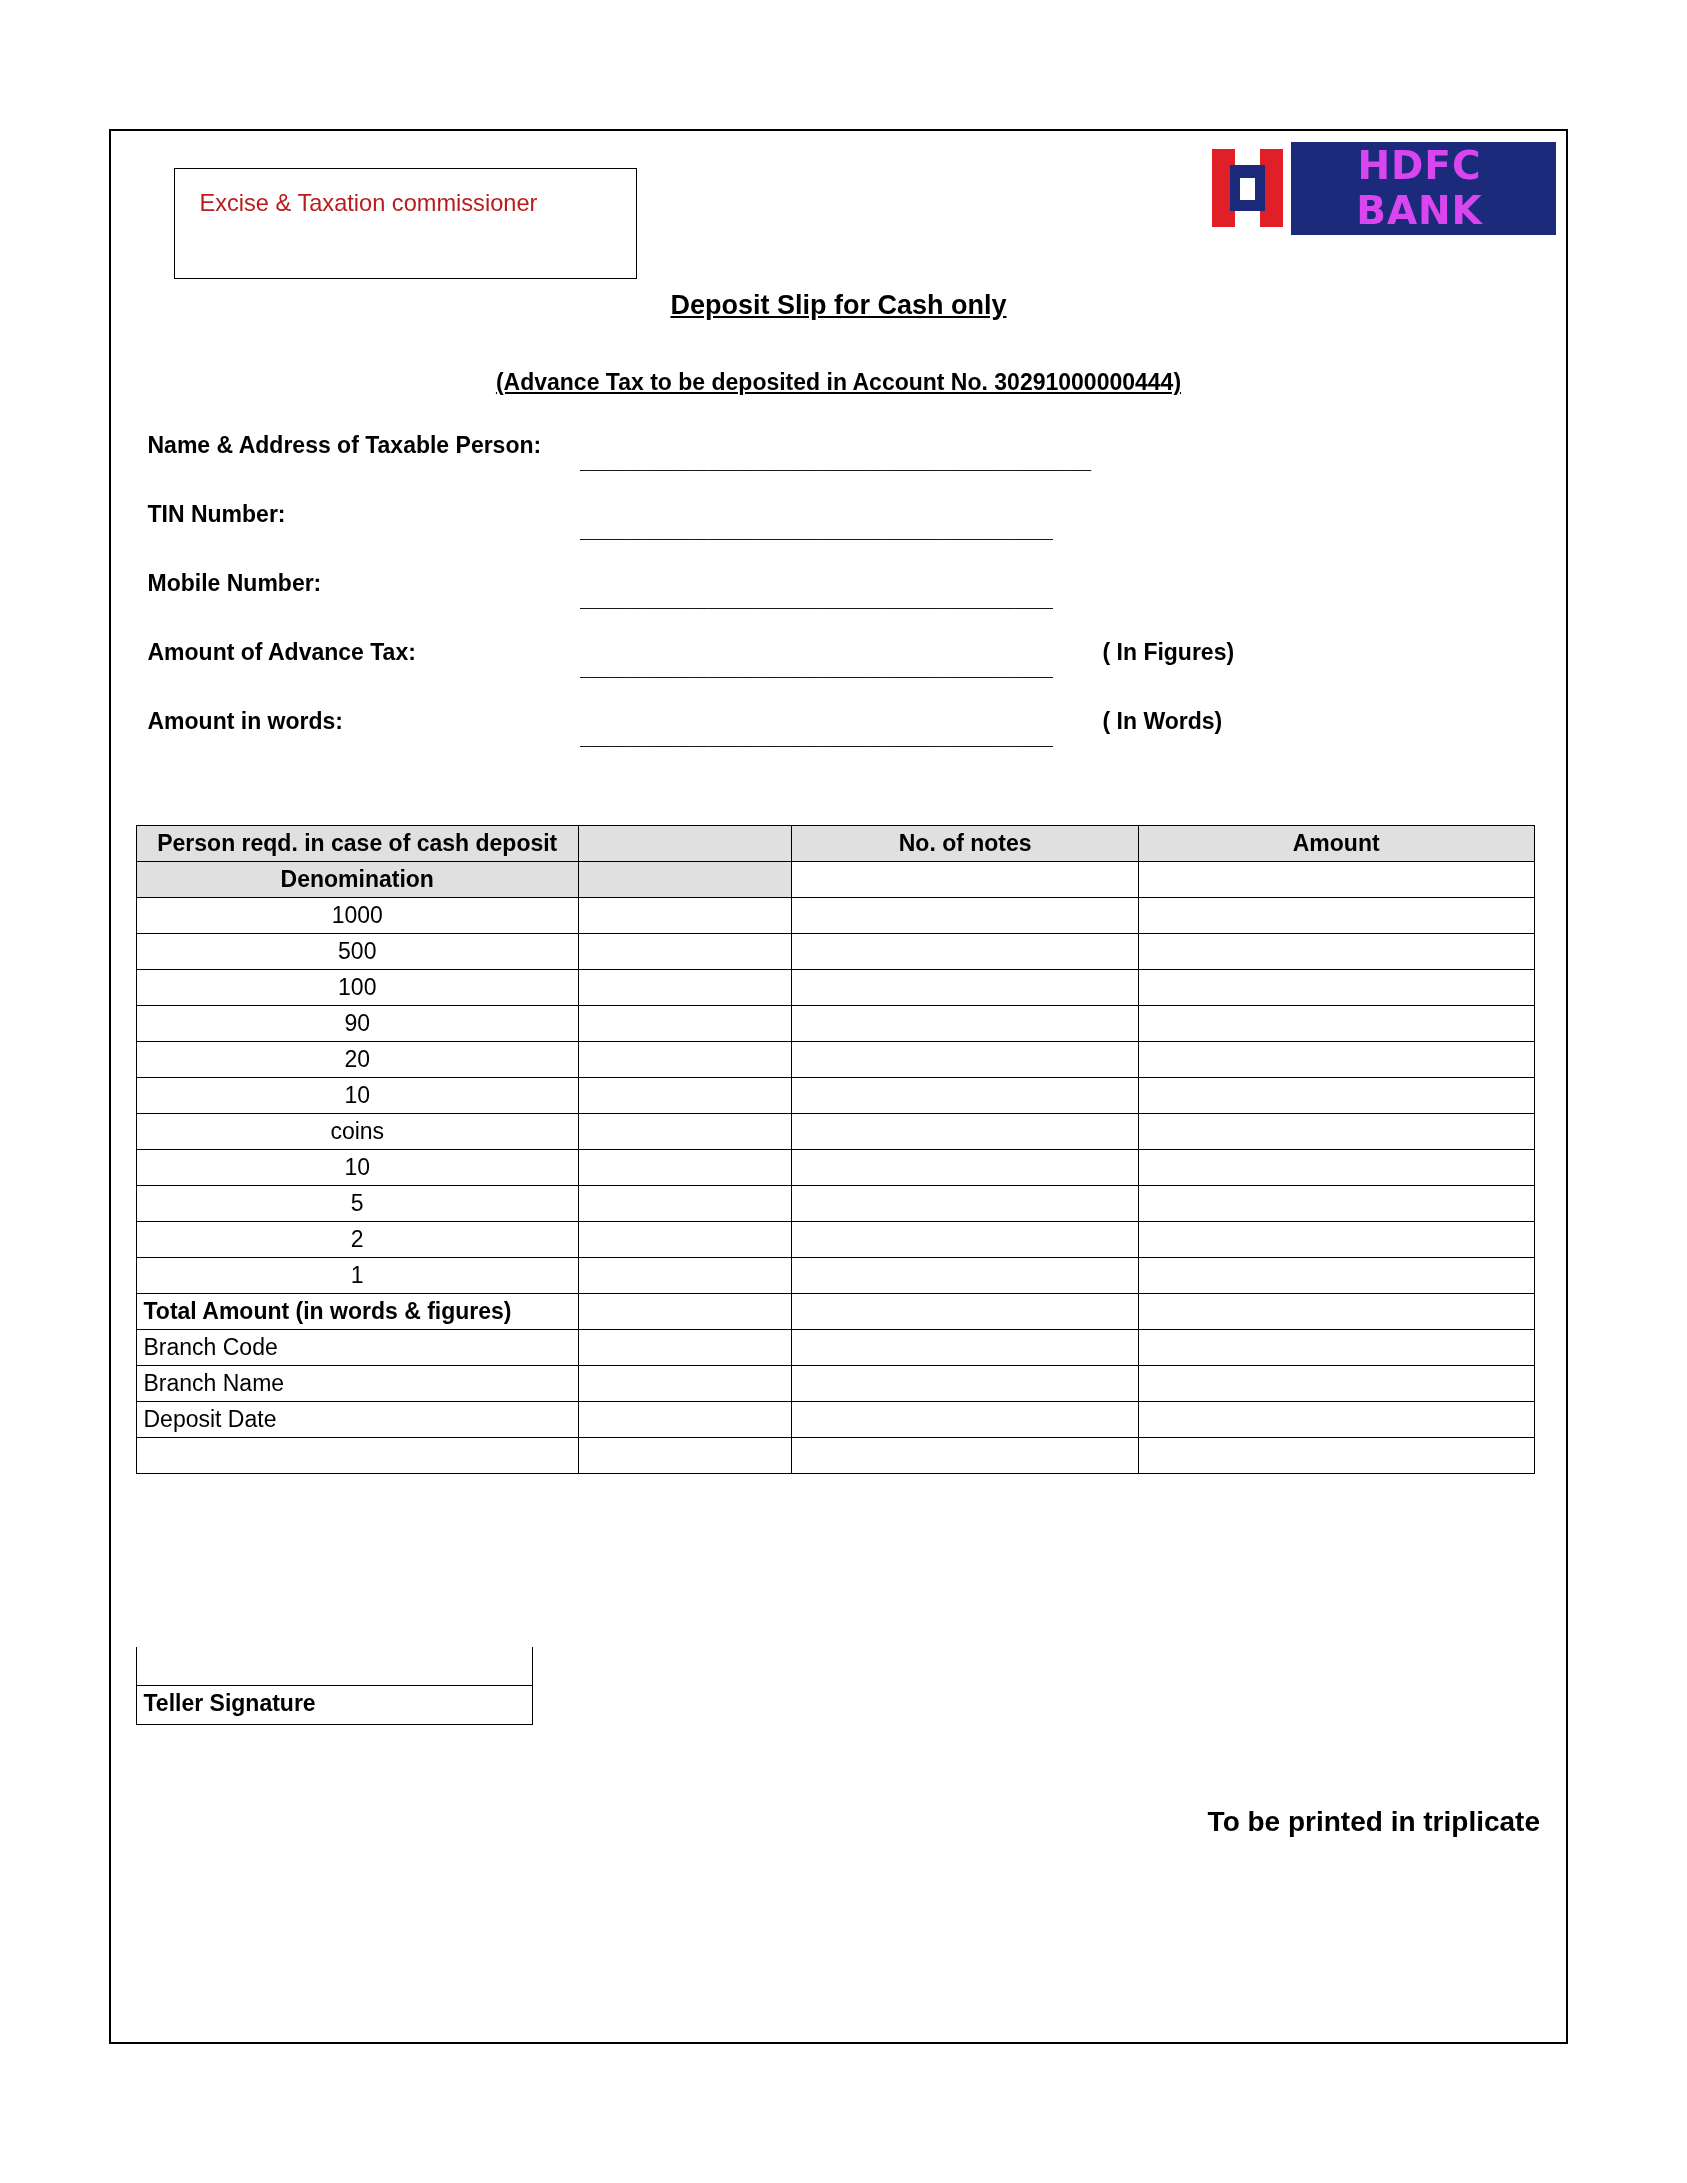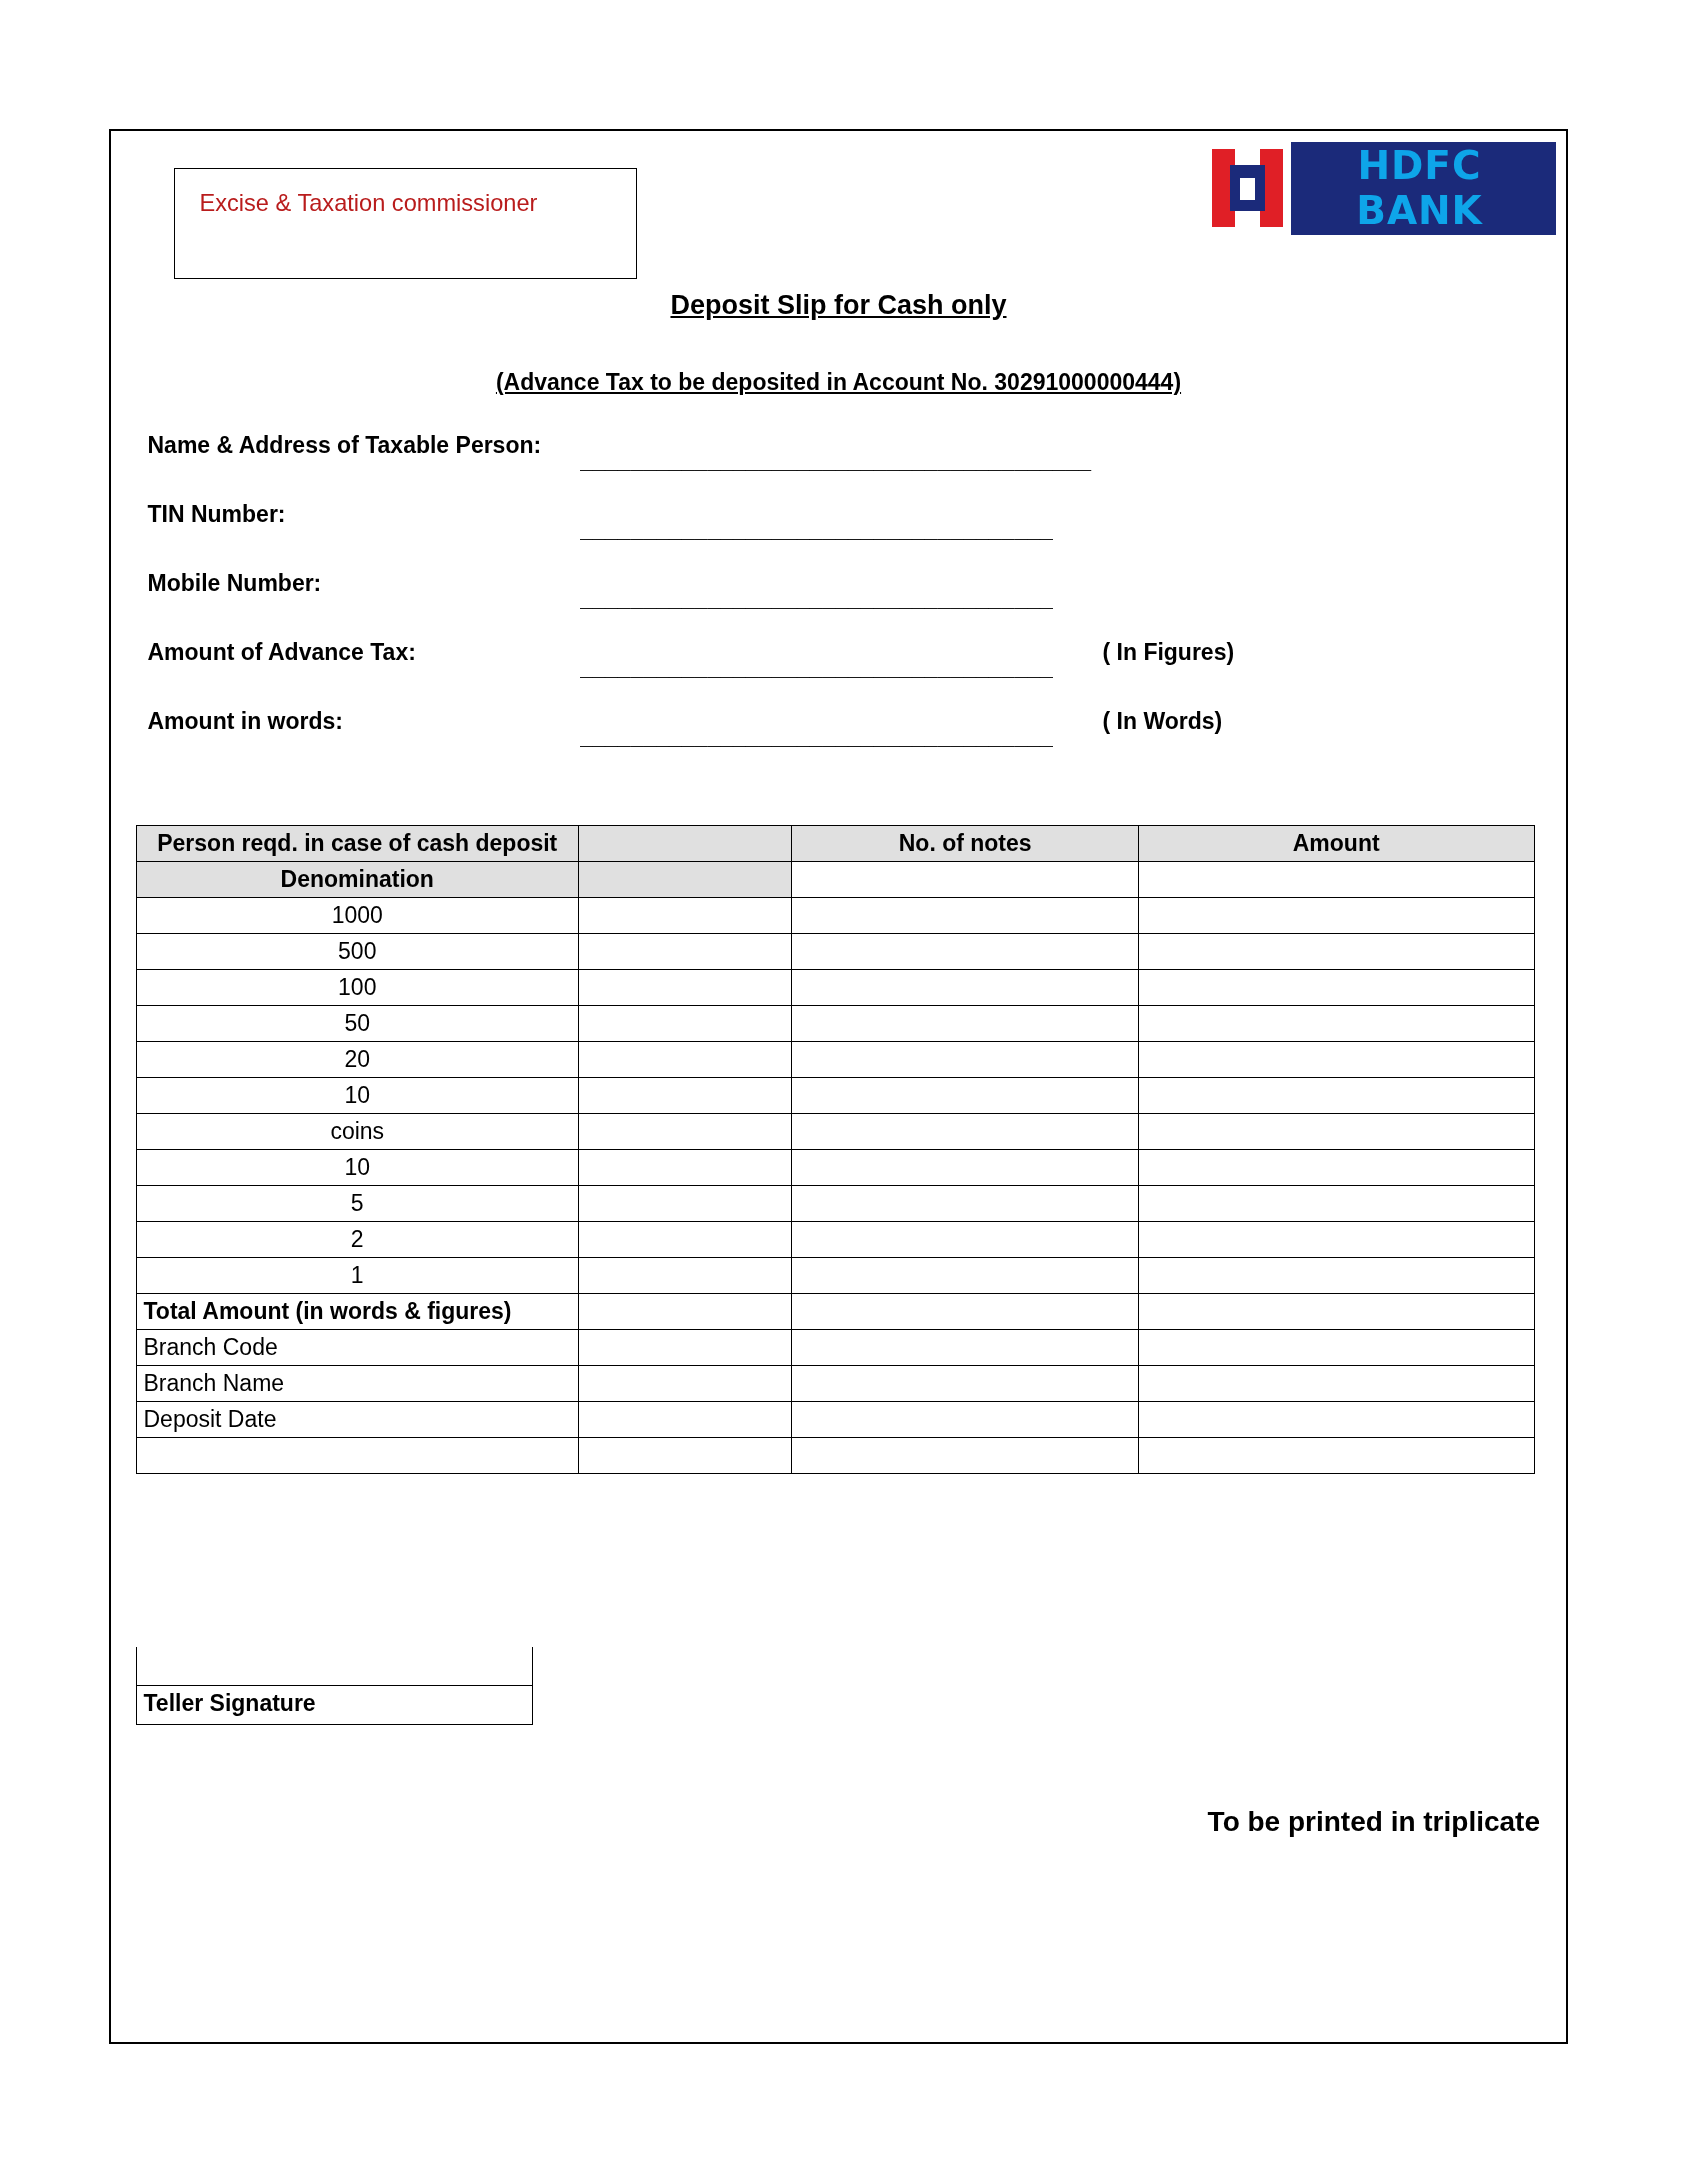--- a/index.html
+++ b/index.html
@@ -86,21 +86,21 @@
   }
   .logo-mark .sq-in {
     position: absolute;
     left: 35px; top: 36px;
     width: 15.7px; height: 22px;
     background: #ffffff;
   }
   .logo-text {
     flex: 1;
     text-align: center;
-    color: #0ea5e9;
+    color: #d946ef;
     font-family: "DejaVu Sans", sans-serif;
     font-weight: bold;
     font-size: 39px;
     letter-spacing: 0.9px;
     padding-right: 7px;
   }
 
   .title {
     position: absolute;
     left: 0;
@@ -323,21 +323,21 @@
           <td></td>
           <td></td>
         </tr>
         <tr>
           <td class="center">100</td>
           <td></td>
           <td></td>
           <td></td>
         </tr>
         <tr>
-          <td class="center">50</td>
+          <td class="center">90</td>
           <td></td>
           <td></td>
           <td></td>
         </tr>
         <tr>
           <td class="center">20</td>
           <td></td>
           <td></td>
           <td></td>
         </tr>

